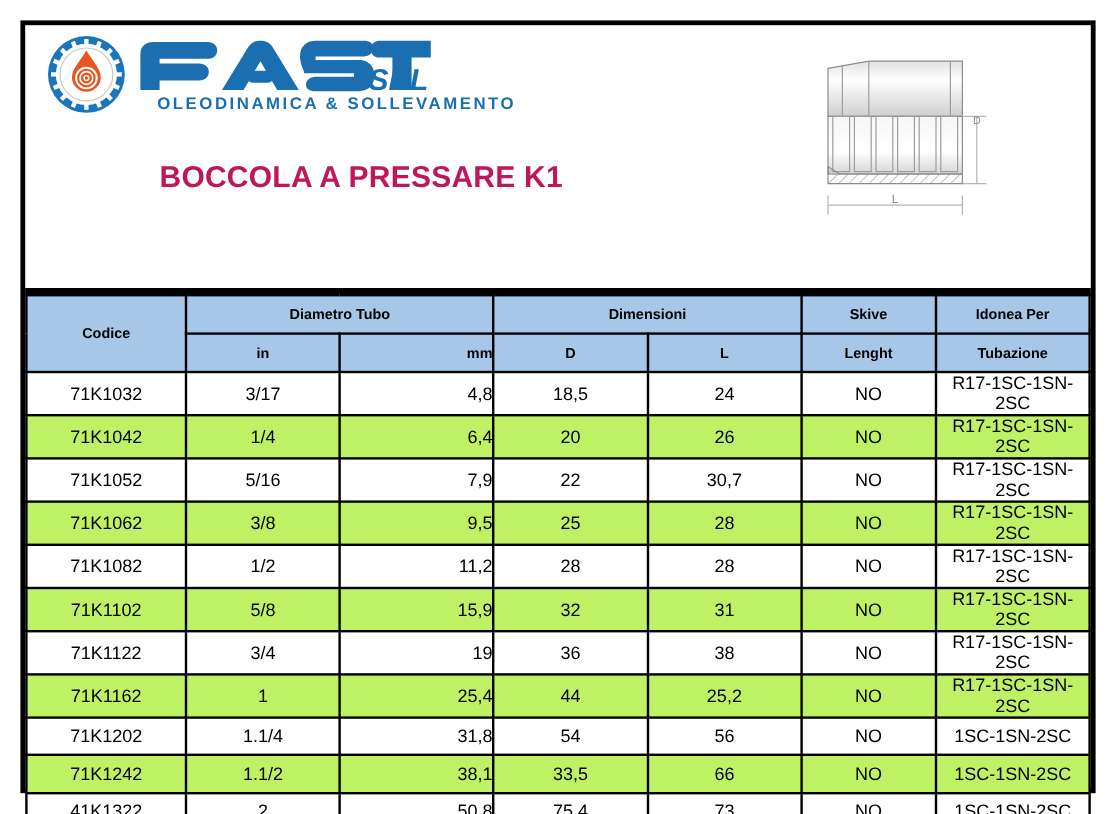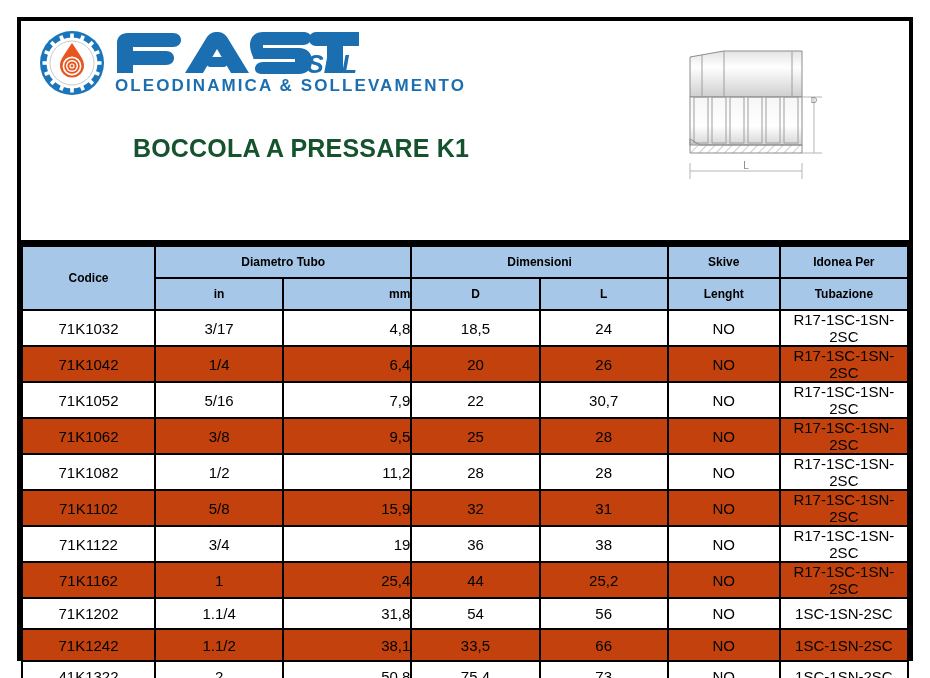--- a/index.html
+++ b/index.html
@@ -8,35 +8,35 @@
   .sheet{position:absolute;left:17px;top:17px;width:896px;height:644px;
          border:4px solid #000;box-sizing:border-box;background:#fff;}
 
   
   .topblock{position:relative;height:224px;border-bottom:5px solid #000;box-sizing:border-box;}
 
   .logo-wrap{position:absolute;left:18px;top:8px;display:flex;align-items:center;}
   .mark{width:66px;height:66px;position:relative;flex:none;}
   .wordmark{position:relative;margin-left:6px;}
   .fast-svg{display:block;}
-  .tagline{font-size:17px;font-weight:bold;color:#1B6FB0;letter-spacing:2.1px;
-           margin-top:-3px;margin-left:4px;white-space:nowrap;}
+  .tagline{font-size:14px;font-weight:bold;color:#1B6FB0;letter-spacing:2.1px;
+           margin-top:-3px;margin-left:20px;white-space:nowrap;}
 
   .title{position:absolute;left:0;top:110px;width:560px;text-align:center;}
-  .title div{font-size:25px;font-weight:bold;color:#14532d;line-height:1.42;letter-spacing:.2px;}
+  .title div{font-size:25px;font-weight:bold;color:#be185d;line-height:1.42;letter-spacing:.2px;}
 
   .drawing{position:absolute;right:22px;top:14px;width:215px;height:185px;}
 
   
   table{border-collapse:collapse;table-layout:fixed;width:100%;}
   th,td{border:2px solid #000;text-align:center;vertical-align:middle;
         font-size:15px;color:#000;padding:0;}
   thead th{background:#A6C7E8;font-weight:bold;height:30px;font-size:12px;}
   tbody td{height:29.4px;background:#fff;font-weight:normal;}
-  tbody tr.alt td{background:#c2410c;}
+  tbody tr.alt td{background:#bef264;}
   .c-cod{width:131px;} .c-in{width:84px;} .c-mm{width:168px;text-align:right;}
   .c-d{width:108px;}  .c-l{width:127px;} .c-sk{width:110px;}
 </style>
 </head>
 <body>
 
 <div class="sheet">
 
   <div class="topblock">
 

